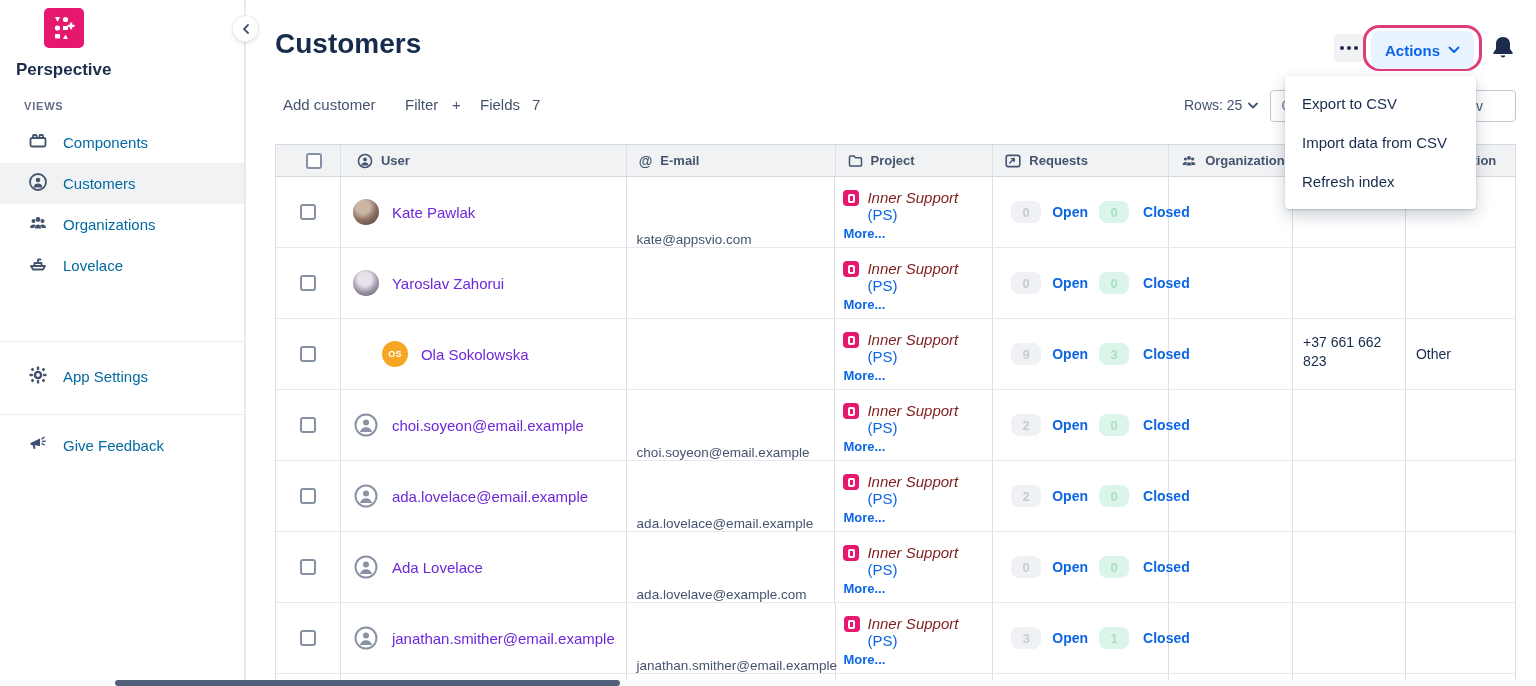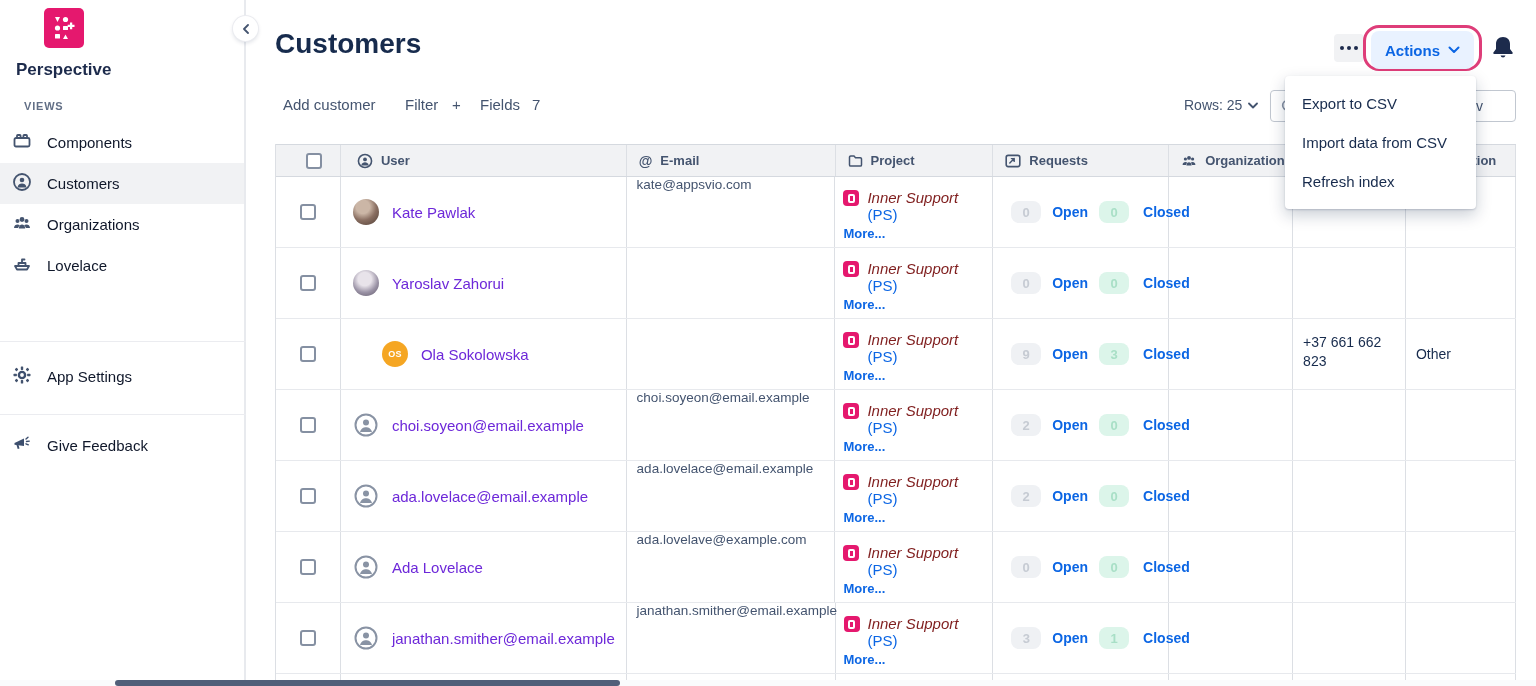--- a/index.html
+++ b/index.html
@@ -12,22 +12,22 @@
   .logo-row { position:absolute; left:16px; top:8px; display:flex; align-items:center; gap:12px;flex-direction:column; }
   .logo-box { width:40px; height:40px; border-radius:5px; background:#E5186E;
     display:flex; align-items:center; justify-content:center; }
   .app-name { font-size:17px; font-weight:bold; color:#1D2B4C; }
   .collapse-btn { position:absolute; left:233px; top:16px; width:25px; height:25px;
     border-radius:50%; background:#fff; box-shadow:0 0 0 1px #EBECF0,0 2px 4px rgba(9,30,66,.15);
     display:flex; align-items:center; justify-content:center; font-size:13px; color:#44546F; z-index:4;}
   .views-label { position:absolute; left:24px; top:100px; font-size:11px; font-weight:bold;
     letter-spacing:.8px; color:#626F86; }
   .nav { position:absolute; left:0; top:122px; width:100%; }
-  .nav-item { height:41px; display:flex; align-items:center; padding-left:12px; gap:15px;
-    font-size:15px; color:#0f172a; cursor:pointer; }
+  .nav-item { height:41px; display:flex; align-items:center; padding-left:28px; gap:15px;
+    font-size:15px; color:#0369a1; cursor:pointer; }
   .nav-item.selected { background:#F1F2F4; }
   .nav-item svg { flex:none; }
   .side-divider { border:none; border-top:1px solid #EBECF0; margin:0; }
   #divider1 { position:absolute; left:0; top:341px; width:246px; }
   #app-settings { position:absolute; left:0; top:356px; width:100%; }
   #divider2 { position:absolute; left:0; top:414px; width:246px; }
   #give-feedback { position:absolute; left:0; top:425px; width:100%; }
 
   
   .page-title { position:absolute; left:275px; top:28px; font-size:28px; font-weight:bold; color:#172B4D; }
@@ -83,21 +83,21 @@
   .uname { font-size:15px; color:#6d28d9; }
   .avatar { width:26px; height:26px; border-radius:50%; flex:none; display:flex; align-items:center;
     justify-content:center; overflow:hidden; background:#EBECF0; }
   .avatar svg { display:none; }
   .avatar--generic { background:transparent; }
   .avatar--generic svg { display:block; }
   .avatar--photo-kate { background:radial-gradient(circle at 38% 30%, #cbb6a6 0 28%, #8a6f62 55%, #4d3c33 100%); }
   .avatar--photo-yaroslav { background:radial-gradient(circle at 45% 35%, #e8e3ea 0 30%, #9b93a6 60%, #5c5566 100%); }
   .avatar--initials { background:#F5A623;margin-left:29px; }
   .av-initials { font-size:9px; font-weight:bold; color:#fff; letter-spacing:.2px; }
-  .tbody-row .col-email { display:flex; align-items:flex-start; padding-left:10px;
+  .tbody-row .col-email { display:flex; align-items:flex-end; padding-left:10px;
     font-size:13.5px; color:#44546F; }
   .tbody-row .col-project { padding:12px 8px 0 8px; font-size:15px; line-height:17px; }
   .proj-line1 { display:flex; align-items:flex-start; gap:8px; }
   .proj-avatar { width:16px; height:16px; border-radius:4px; background:#E5186E; flex:none; margin-top:1px;
     display:flex; align-items:center; justify-content:center; }
   .proj-avatar .inner { width:7px; height:9px; border:2px solid #fff; border-radius:2px; }
   .proj-link { color:#7f1d1d; cursor:pointer;font-style:italic; }
   .proj-key { color:#0C66E4; padding-left:24px; cursor:pointer; }
   .more-link { margin-top:2px; font-size:13px; font-weight:bold; color:#0C66E4; cursor:pointer; }
   .tbody-row .col-req { display:flex; align-items:center; padding-left:18px; gap:11px; }

